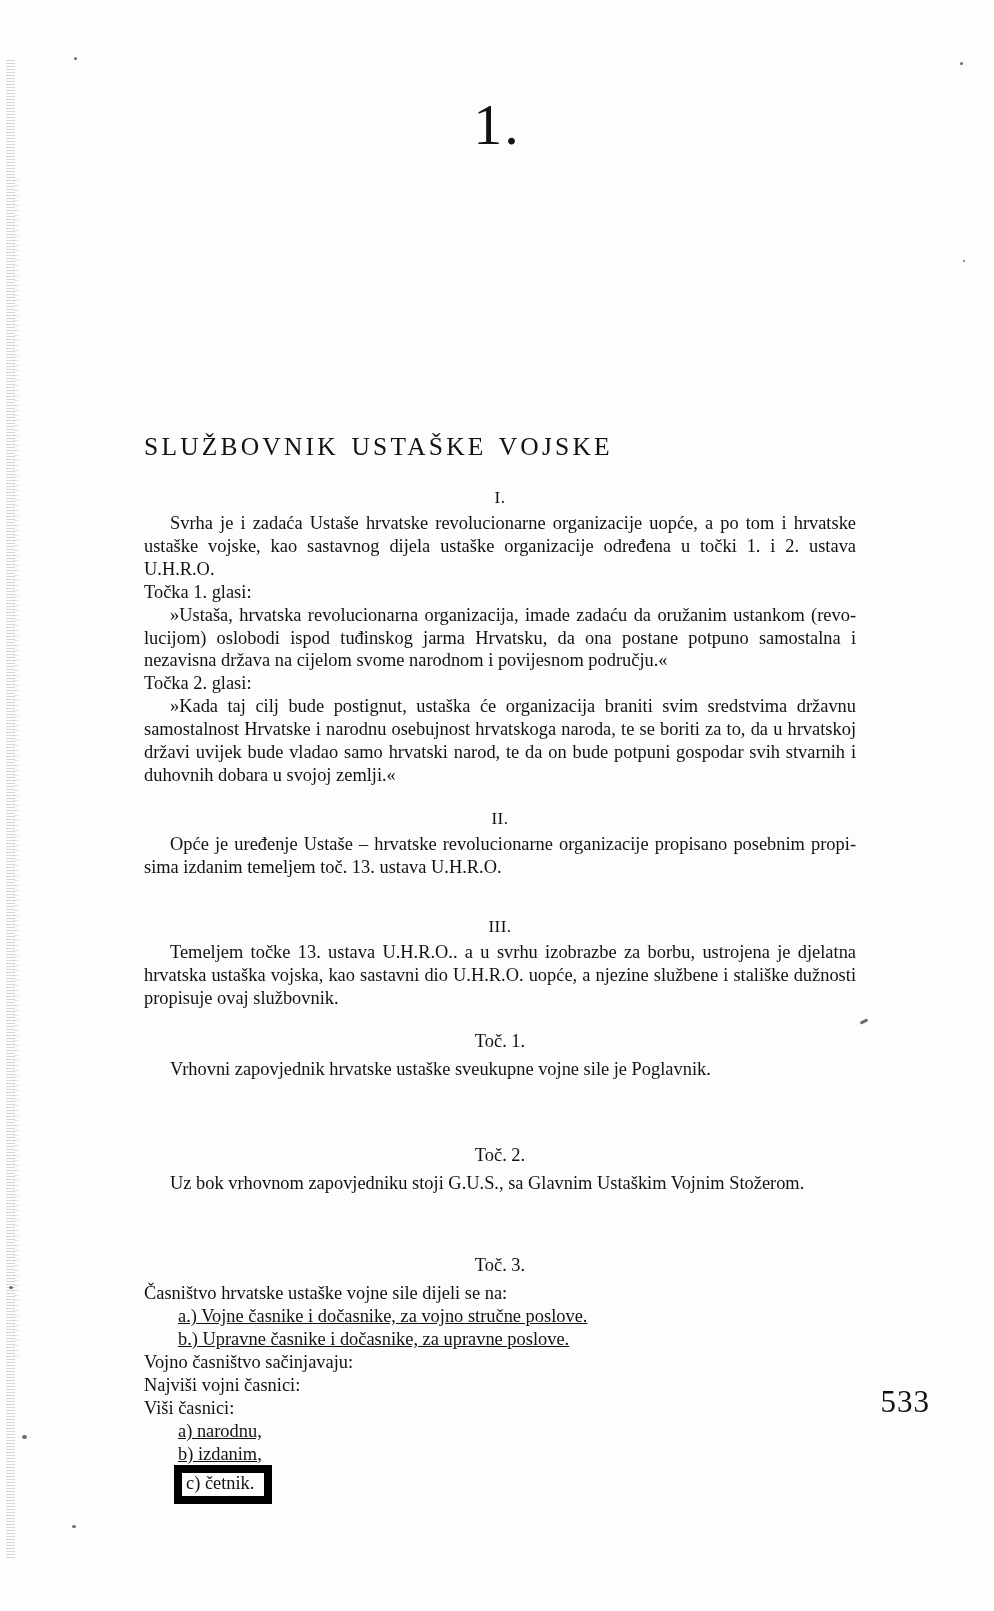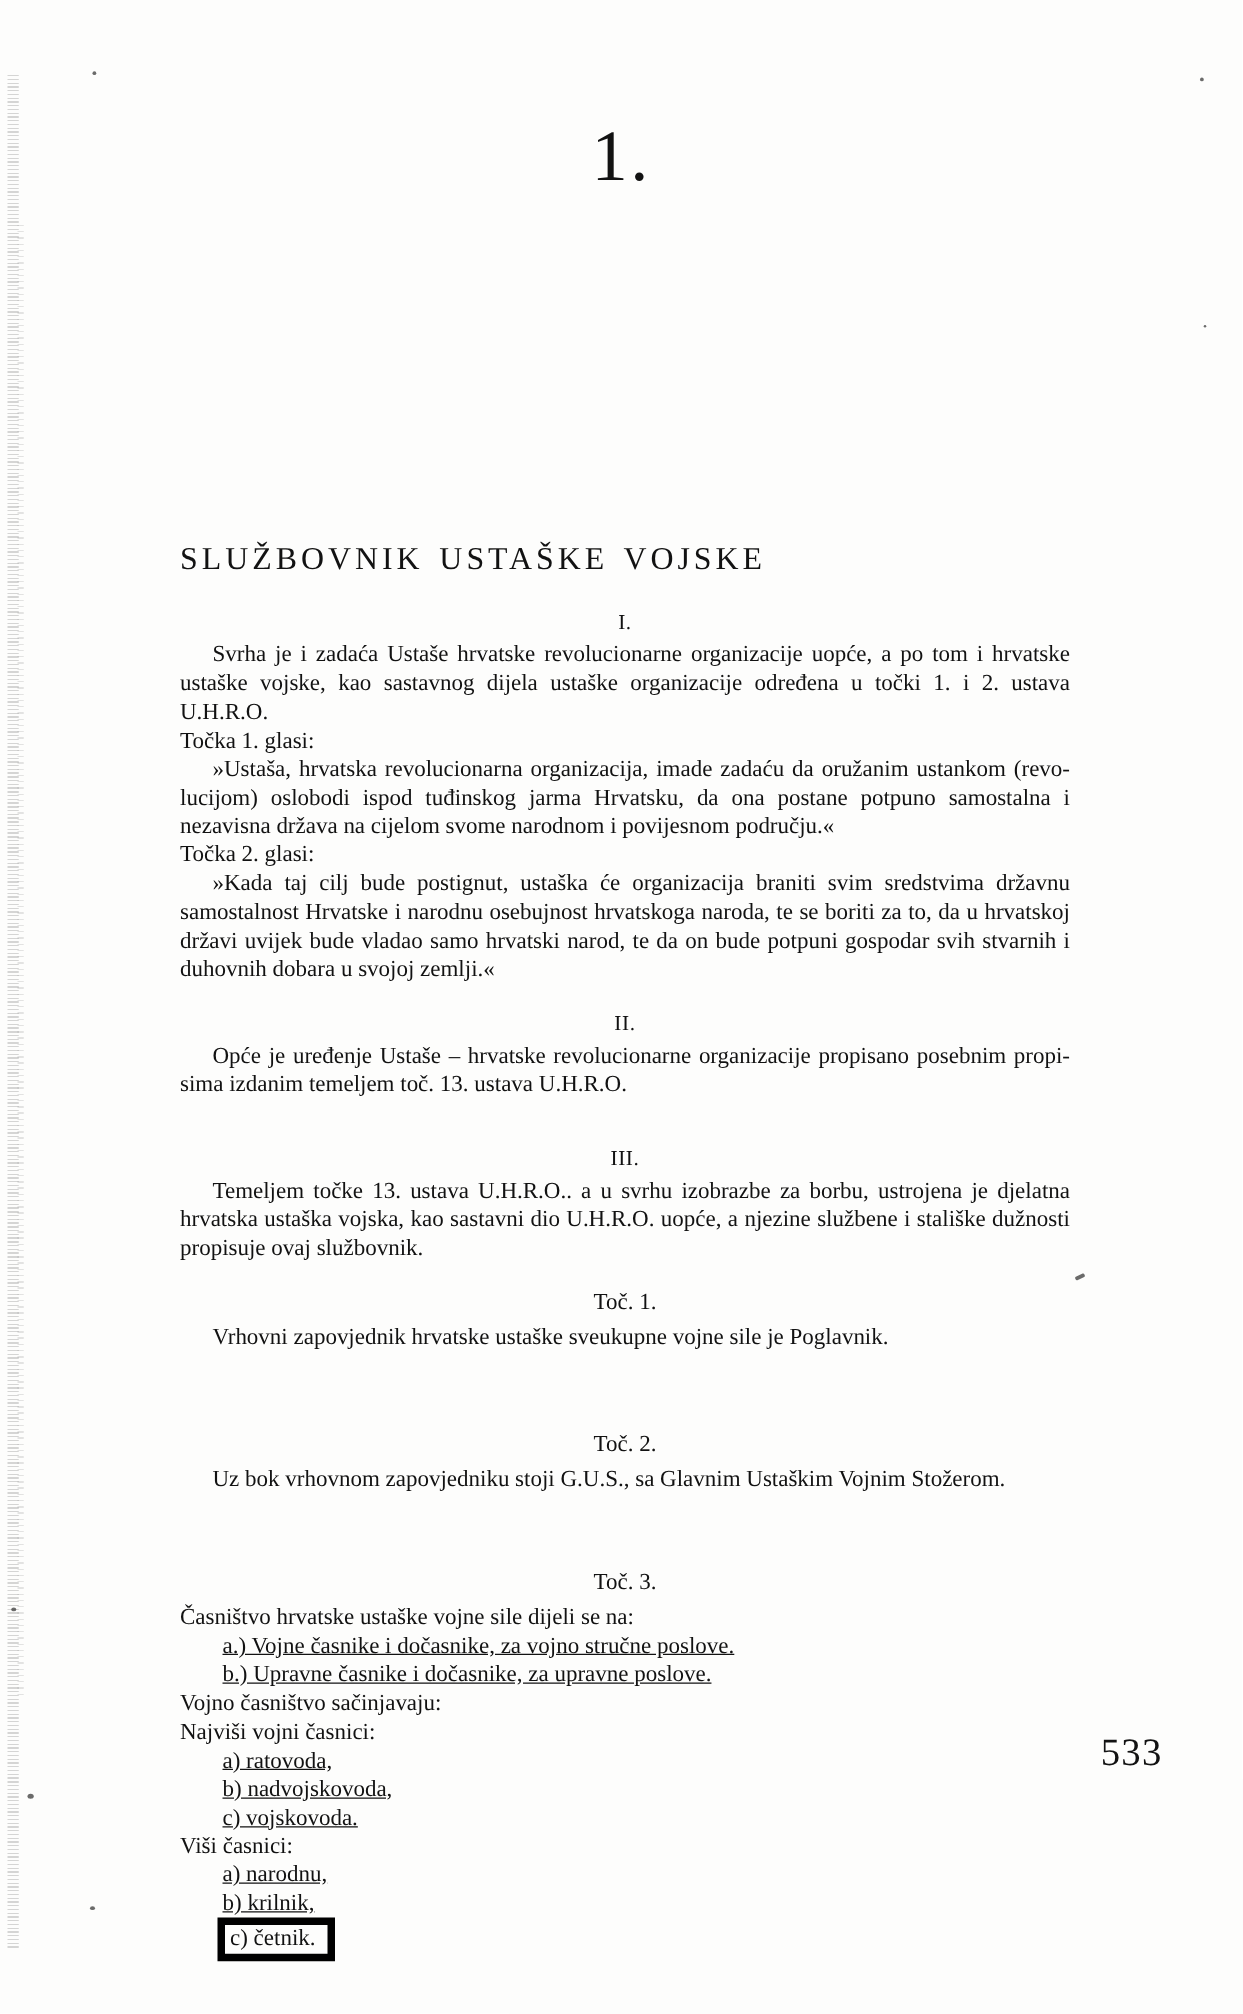--- a/index.html
+++ b/index.html
@@ -118,21 +118,21 @@
   .list-flat li {
     font-size: 18.4px;
     line-height: 1.245;
     text-align: left;
   }
   .list-flat li.sub { padding-left: 34px; }
 
   
   .highlight-row {
     display: inline-block;
-    border: 6px solid #000000;
+    border: 8px solid #000000;
     padding: 0px 10px 1px 4px;
     margin-left: 30px;
     line-height: 1.15;
   }
   .highlight-row .txt { font-size: 18.4px; }
 
   .page-number {
     position: absolute;
     right: 64px;
     top: 1384px;
@@ -192,31 +192,26 @@
     <p class="body left">Časništvo hrvatske ustaške vojne sile dijeli se na:</p>
 
     <ul class="list-flat">
       <li class="sub">a.)  Vojne časnike i dočasnike, za vojno stručne poslove.</li>
       <li class="sub">b.)  Upravne časnike i dočasnike, za upravne poslove.</li>
     </ul>
 
     <p class="body left">Vojno časništvo sačinjavaju:</p>
     <p class="body left">Najviši vojni časnici:</p>
 
-    <ul class="list-flat">
-      <li class="sub">a)  ratovoda,</li>
-      <li class="sub">b)  nadvojskovoda,</li>
-      <li class="sub">c)  vojskovoda.</li>
-    </ul>
 
     <p class="body left">Viši časnici:</p>
 
     <ul class="list-flat">
       <li class="sub">a)  narodnu,</li>
-      <li class="sub">b)  krilnik,</li>
+      <li class="sub">b)  izdanim,</li>
     </ul>
 
     <div class="highlight-row">
       <span class="txt">c)  četnik.</span>
     </div>
 
   </div>
 
   <div class="page-number">533</div>
 

